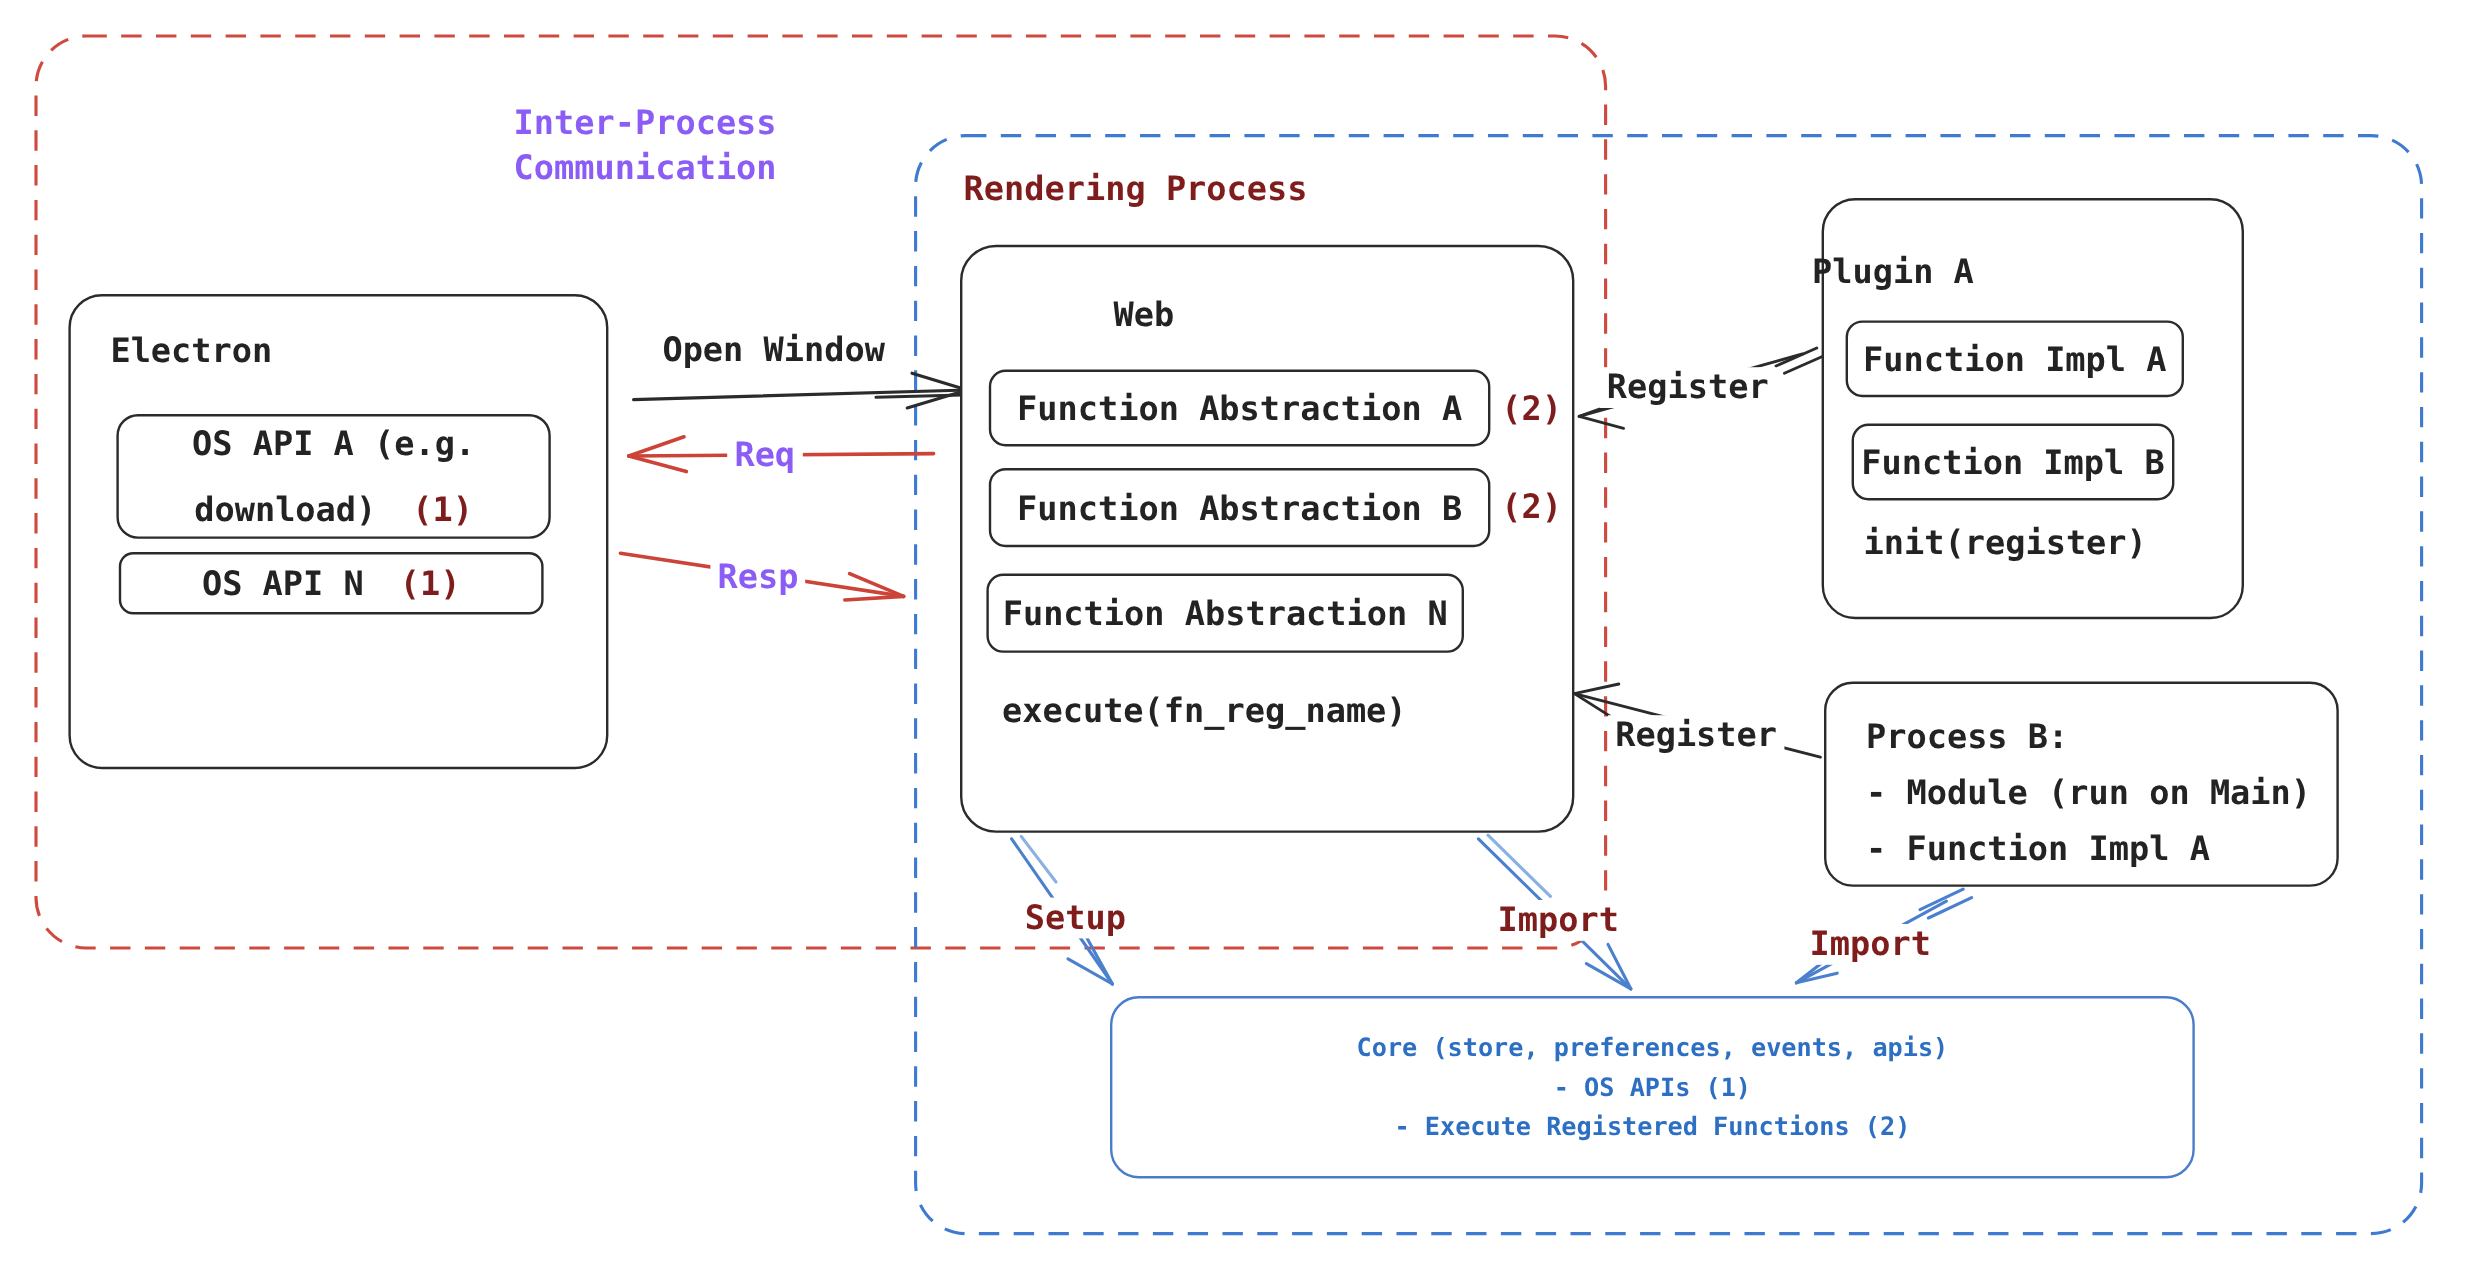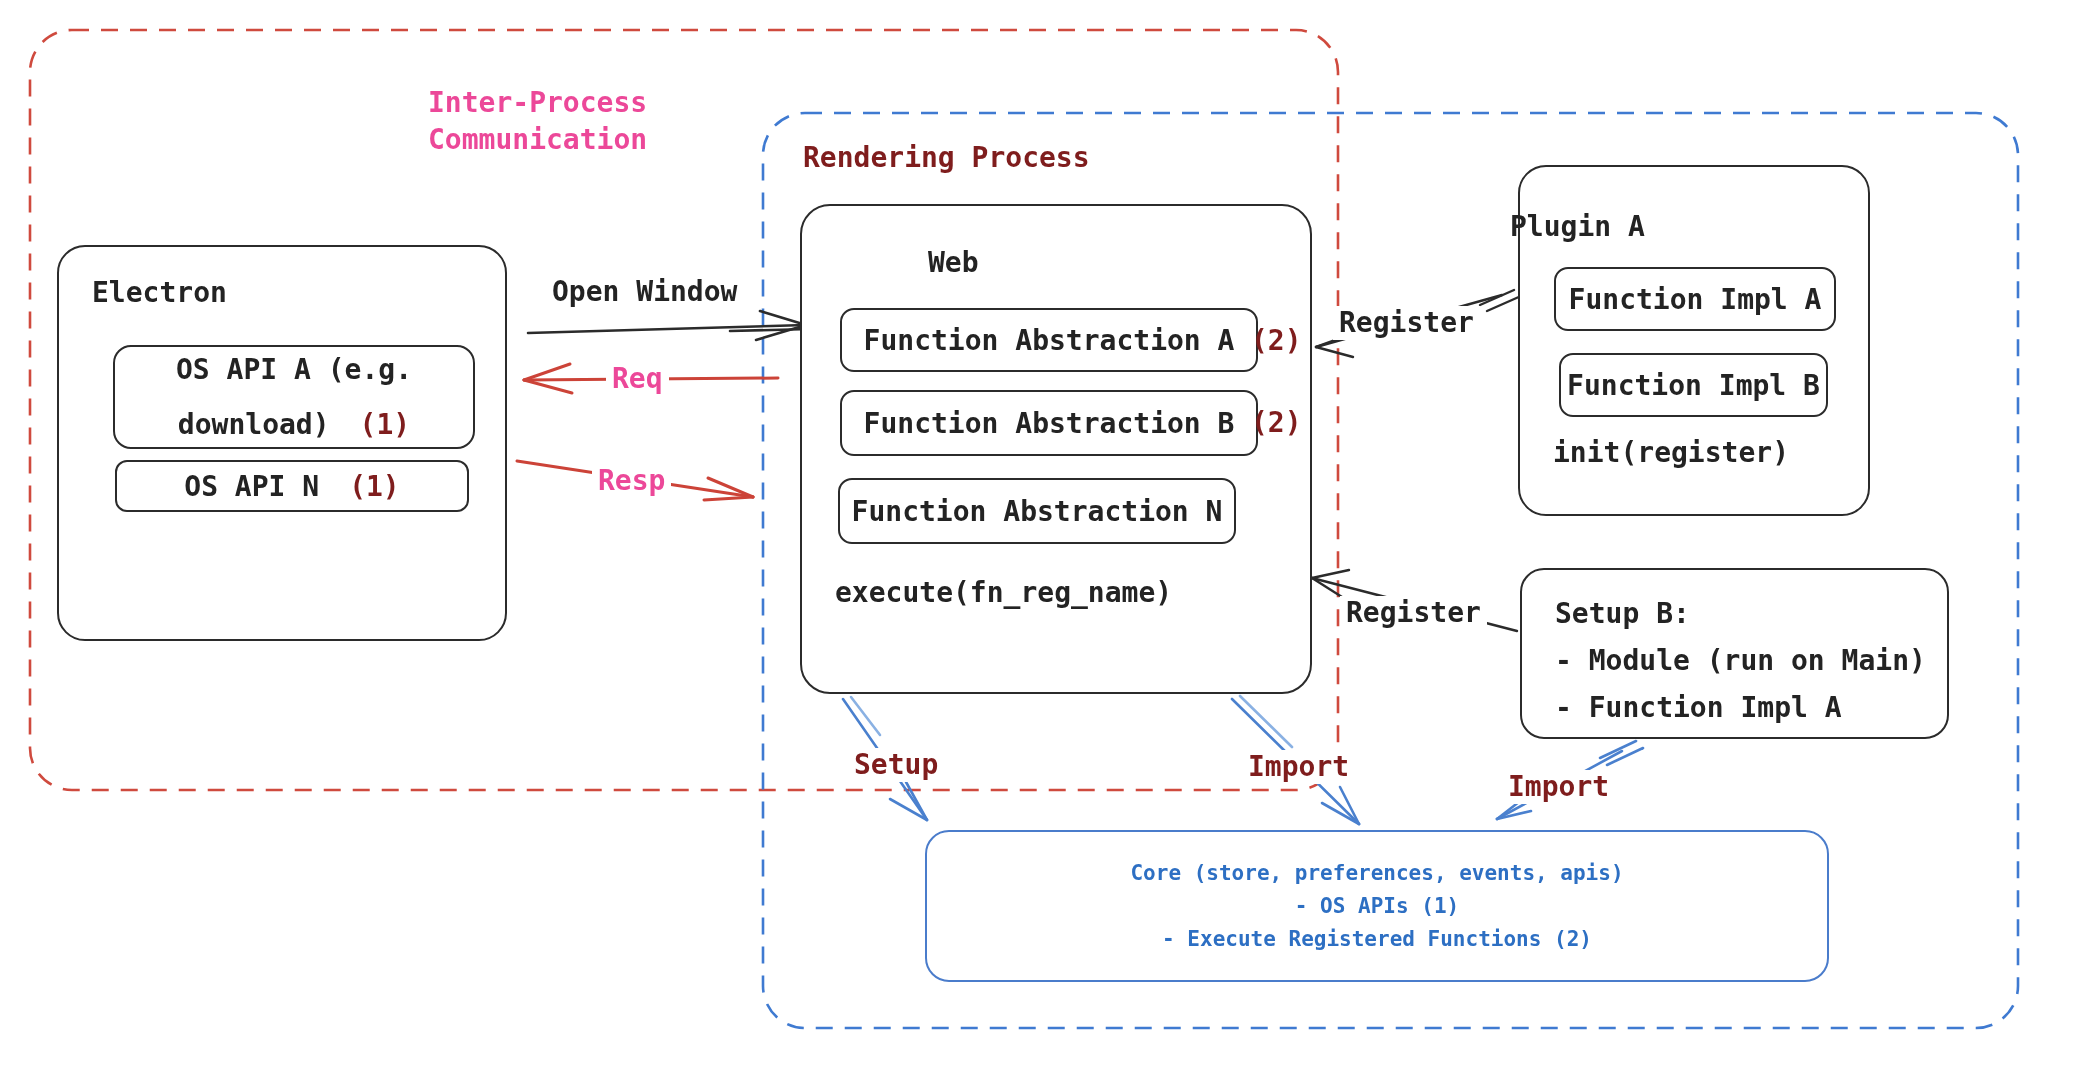--- a/index.html
+++ b/index.html
@@ -8,34 +8,33 @@
     width:2074px;height:1066px;
     background:#ffffff;
     font-family:"DejaVu Sans Mono","Liberation Mono",monospace;
     font-weight:600;
     color:#232323;
     overflow:hidden;
   }
   #wires{position:absolute;left:0;top:0;z-index:0;}
   .lbl{position:absolute;z-index:2;font-size:28px;line-height:34px;white-space:pre-line;}
   .onwire{background:#ffffff;padding:0 6px;}
-  .red{color:#ec4899;}
+  .red{color:#8b5cf6;}
   .blue{color:#7f1d1d;}
   .box{
     position:absolute;z-index:1;
     background:#ffffff;
     border:2.5px solid #2b2b2b;
   }
   .itembox{
     position:absolute;z-index:1;
     background:#ffffff;
     border:2px solid #2b2b2b;
     display:flex;align-items:center;justify-content:center;
     font-size:28px;
-    margin-left:16px;
   }
   .col{flex-direction:column;line-height:35px;gap:20px;}
   .badge{margin-left:30px;}
   .title{position:absolute;z-index:2;font-size:28px;}
   .coretext{
     position:absolute;inset:0;
     display:flex;flex-direction:column;align-items:center;justify-content:center;
     font-size:21px;line-height:33px;color:#2d6fc3;text-align:center;
   }
   .pluginb-lines{position:absolute;left:33px;top:20px;font-size:28px;line-height:47px;}
@@ -156,21 +155,21 @@
   <div class="itembox" style="left:1538px;top:267px;width:278px;height:60px;border-radius:14px;">
     <span>Function Impl A</span>
   </div>
   <div class="itembox" style="left:1543px;top:353px;width:265px;height:60px;border-radius:14px;">
     <span>Function Impl B</span>
   </div>
   <div class="lbl" style="left:1553px;top:436px;">init(register)</div>
 
   <div class="box" style="left:1520px;top:568px;width:425px;height:167px;border-radius:24px;">
     <div class="pluginb-lines">
-      <div>Setup B:</div>
+      <div>Process B:</div>
       <div>- Module (run on Main)</div>
       <div>- Function Impl A</div>
     </div>
   </div>
 
   <div class="lbl blue onwire" style="left:848px;top:748px;">Setup</div>
   <div class="lbl blue onwire" style="left:1242px;top:750px;">Import</div>
   <div class="lbl blue onwire" style="left:1502px;top:770px;">Import</div>
 
   <div class="box" style="left:925px;top:830px;width:900px;height:148px;border-radius:24px;border:2px solid #4a7ccb;">

